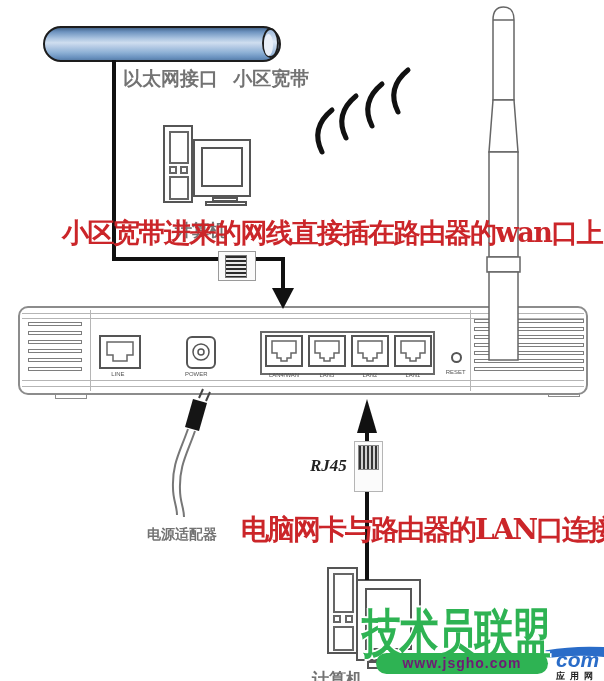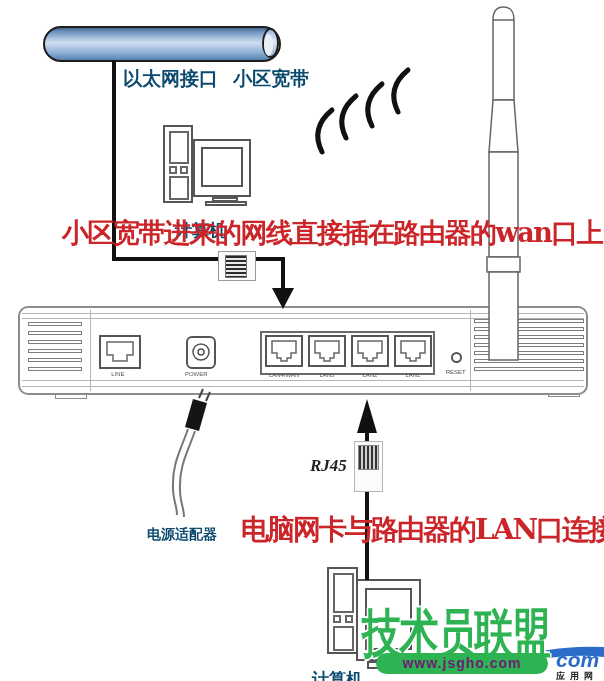--- a/index.html
+++ b/index.html
@@ -12,21 +12,21 @@
   .stage{position:relative;width:604px;height:681px;background:#fff;overflow:hidden}
 
   
   .cylinder{position:absolute;left:43px;top:26px;width:238px;height:36px;z-index:2;
     border:2px solid #1d1d1d;border-radius:18px;
     background:linear-gradient(180deg,#47688f 0%,#6d93bf 12%,#a9c3e0 32%,#cfdeef 46%,#b6cbe5 58%,#8fb2d6 76%,#6a92bf 92%,#597fab 100%);}
   .cyl-cap{position:absolute;right:0px;top:0px;width:17px;height:30px;border:2px solid #1d1d1d;border-radius:50%;
     background:linear-gradient(180deg,#9db9dc,#dfe9f5 45%,#8fb0d5);}
   .cyl-cap-inner{position:absolute;right:4px;top:4px;width:9px;height:22px;border-radius:50%;background:#e9eff8;}
 
-  .lbl{position:absolute;color:#0c4a6e;z-index:3;white-space:nowrap}
+  .lbl{position:absolute;color:#737373;z-index:3;white-space:nowrap}
   .lbl-eth{left:123px;top:66px;font-size:19px;font-weight:bold;word-spacing:10px}
   .lbl-pc-top{left:175px;top:219px;font-size:17px;font-weight:bold}
   .lbl-pc-bottom{left:312px;top:668px;font-size:17px;font-weight:bold;z-index:3}
   .lbl-power{left:147px;top:526px;font-size:14px;font-weight:bold}
   .lbl-rj45{left:310px;top:456px;font-size:17px;font-style:italic;font-weight:bold;color:#222;
     font-family:"Liberation Serif",serif}
 
   
   .computer{position:absolute;z-index:2}
   .tower{position:absolute;background:#fdfdfd;border:2px solid #555}

